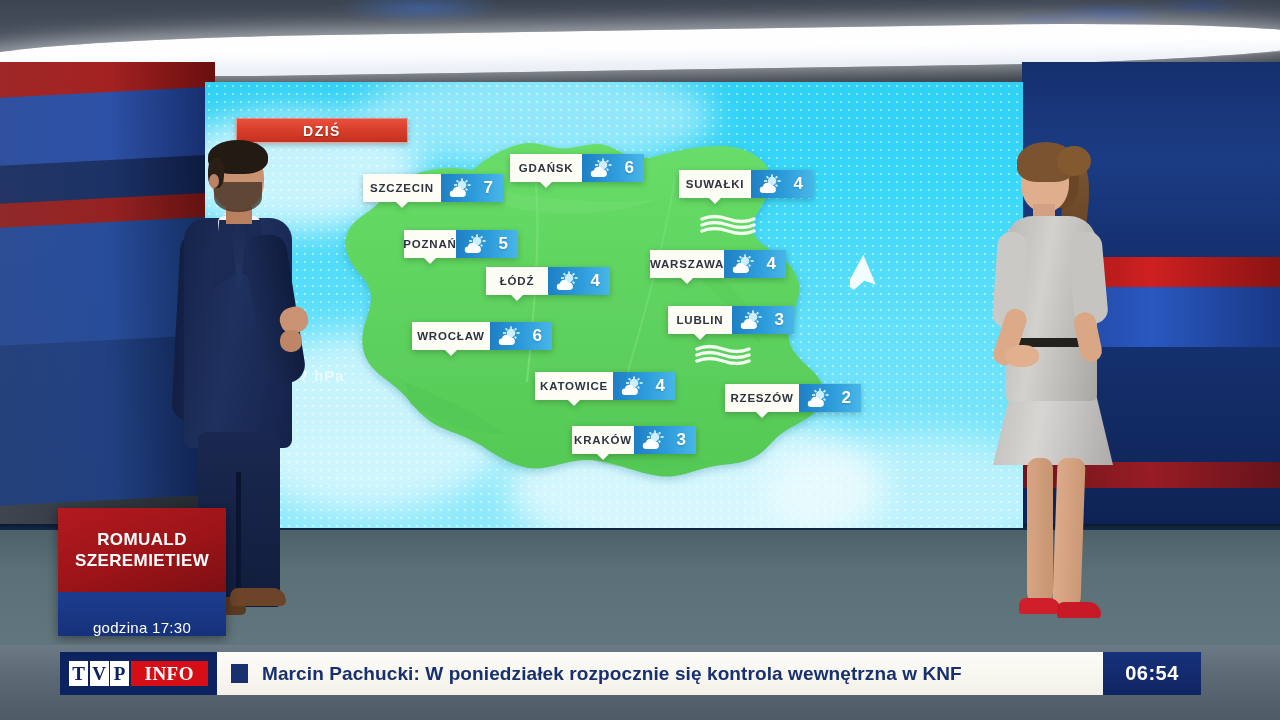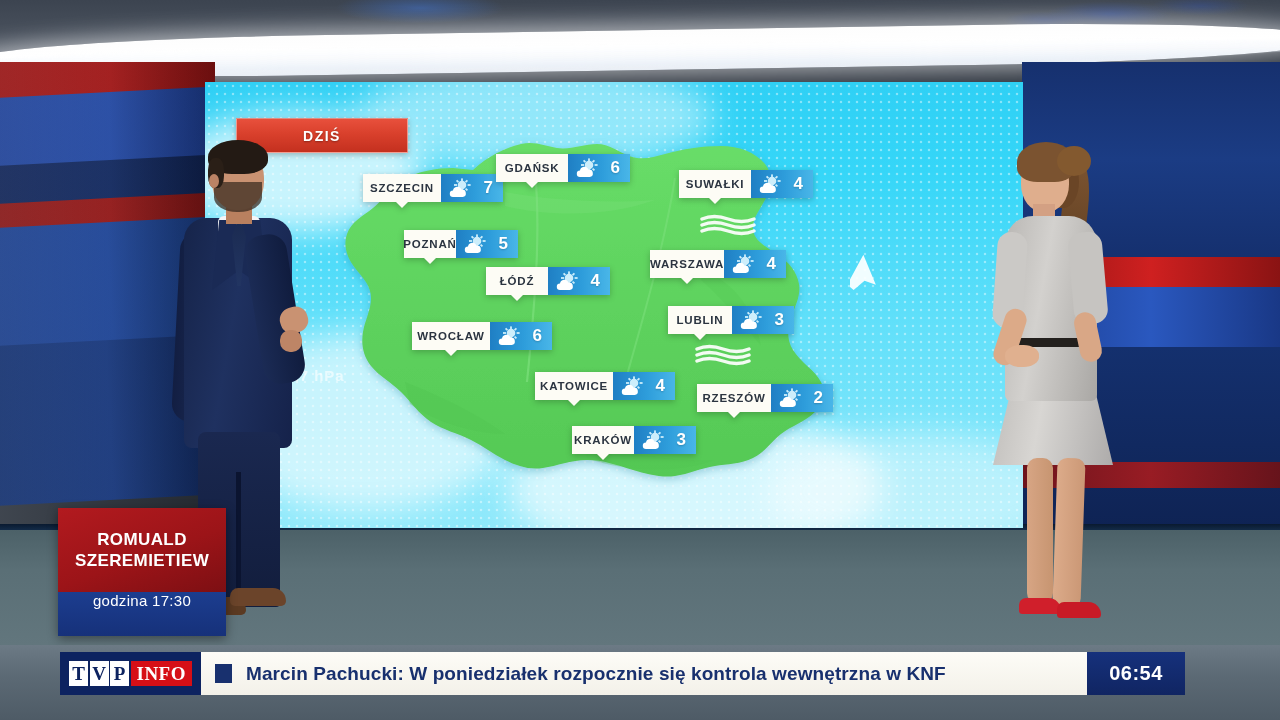--- a/index.html
+++ b/index.html
@@ -99,21 +99,21 @@
   .poland { position:absolute; left:0; top:0; width:818px; height:446px; }
 
   .presstext {
     position:absolute; left:76px; top:285px;
     font-size:15px; font-weight:bold; color:rgba(255,255,255,.62);
     letter-spacing:1px; font-family:"Liberation Sans", sans-serif;
   }
 
   
   .dzis {
-    position:absolute; left:31px; top:36px; width:172px; height:35px;
+    position:absolute; left:31px; top:36px; width:172px; height:25px;
     background:linear-gradient(180deg,#e8503c 0%,#d9402c 45%,#c4301f 100%);
     border:1px solid rgba(255,255,255,.45);
     display:flex; align-items:center; justify-content:center;
     box-shadow:0 2px 6px rgba(0,0,0,.25);
   }
   .dzis span {
     color:#fff; font-size:14px; font-weight:bold; letter-spacing:1.5px;
     text-shadow:0 1px 2px rgba(0,0,0,.35);
   }
 
@@ -211,39 +211,39 @@
   .lower3 { position:absolute; left:58px; top:508px; width:168px; height:128px; box-shadow:0 3px 10px rgba(0,0,0,.4); }
   .l3-red {
     width:100%; height:84px;
     background:linear-gradient(160deg,#b21a1f 0%,#9c1418 55%,#7d0f13 100%);
     display:flex; flex-direction:column; align-items:center; justify-content:center; gap:1px;
   }
   .l3-red span { color:#fff; font-size:17px; font-weight:bold; letter-spacing:.4px; line-height:1.15; }
   .l3-blue {
     width:100%; height:44px;
     background:linear-gradient(180deg,#1c3d8f 0%,#16317a 100%);
-    display:flex; align-items:flex-start; justify-content:center;
+    display:flex; align-items:flex-end; justify-content:center;
   }
   .l3-blue span { color:#fff; font-size:15px; letter-spacing:.3px; }
 
   
   .ticker { position:absolute; left:0; top:645px; width:1280px; height:75px;
             background:linear-gradient(180deg,#6c7a85 0%,#5c6a75 40%,#4e5b66 100%); }
   .tick-row { position:absolute; left:60px; top:7px; height:43px; display:flex; align-items:stretch; }
 
   .logo-box { background:#0d2360; display:flex; align-items:center; padding:0 9px; }
   .logo-in { display:flex; align-items:center; height:25px; }
   .lg-cell {
     background:#fff; color:#0d2360; font-weight:bold; font-size:19px;
     width:19px; height:25px; display:flex; align-items:center; justify-content:center;
     margin-right:1.5px; font-family:"Liberation Serif", serif;
   }
   .lg-info {
     background:#d60f16; color:#fff; font-weight:bold; font-size:19px;
-    height:25px; display:flex; align-items:center; padding:0 6px; letter-spacing:.5px;
+    height:25px; display:flex; align-items:center; padding:0 14px; letter-spacing:.5px;
     font-family:"Liberation Serif", serif;
   }
   .tick-text {
     background:linear-gradient(180deg,#fdfcf7 0%,#f3f1e9 100%);
     display:flex; align-items:center; padding:0 16px 0 14px; gap:14px;
     min-width:886px;
   }
   .tick-bullet { width:17px; height:19px; background:#18306e; flex:0 0 auto; }
   .tick-text .txt {
     font-size:19px; font-weight:bold; color:#18306e; letter-spacing:.1px; white-space:nowrap;
@@ -392,21 +392,21 @@
           <rect x="9.6" y="10.2" width="1.8" height="2.6" transform="rotate(45 10.5 11.5)"></rect>
           <rect x="18.6" y="10.2" width="1.8" height="2.6" transform="rotate(-45 19.5 11.5)"></rect>
           <rect x="9.6" y="2" width="1.8" height="2.6" transform="rotate(-45 10.5 3.3)"></rect>
             </g>
           <path fill="#fff" d="M6 19 a3.2 3.2 0 0 1 0-6.4 a4.4 4.4 0 0 1 8.5-1 a3.6 3.6 0 0 1 1.2 7.4 Z"></path>
         </svg>
         <span class="tval">7</span>
       </div>
     </div>
 
-    <div class="city" style="left:291px; top:72px;">
+    <div class="city" style="left:305px; top:72px;">
       <div class="nameplate" style="width:72px;">
         <span>GDAŃSK</span>
       </div>
       <div class="tempbox">
         <svg class="wicon" viewBox="0 0 24 20">
           <g fill="#cdeefb">
               <circle cx="15" cy="7" r="4.3"></circle>
           <rect x="14.1" y="0.4" width="1.8" height="3"></rect>
               <rect x="14.1" y="11" width="1.8" height="3"></rect>
           <rect x="20.6" y="6.1" width="3" height="1.8"></rect>
@@ -576,21 +576,21 @@
           <rect x="9.6" y="10.2" width="1.8" height="2.6" transform="rotate(45 10.5 11.5)"></rect>
           <rect x="18.6" y="10.2" width="1.8" height="2.6" transform="rotate(-45 19.5 11.5)"></rect>
           <rect x="9.6" y="2" width="1.8" height="2.6" transform="rotate(-45 10.5 3.3)"></rect>
             </g>
           <path fill="#fff" d="M6 19 a3.2 3.2 0 0 1 0-6.4 a4.4 4.4 0 0 1 8.5-1 a3.6 3.6 0 0 1 1.2 7.4 Z"></path>
         </svg>
         <span class="tval">4</span>
       </div>
     </div>
 
-    <div class="city" style="left:492px; top:302px;">
+    <div class="city" style="left:520px; top:302px;">
       <div class="nameplate" style="width:74px;">
         <span>RZESZÓW</span>
       </div>
       <div class="tempbox">
         <svg class="wicon" viewBox="0 0 24 20">
           <g fill="#cdeefb">
               <circle cx="15" cy="7" r="4.3"></circle>
           <rect x="14.1" y="0.4" width="1.8" height="3"></rect>
               <rect x="14.1" y="11" width="1.8" height="3"></rect>
           <rect x="20.6" y="6.1" width="3" height="1.8"></rect>

